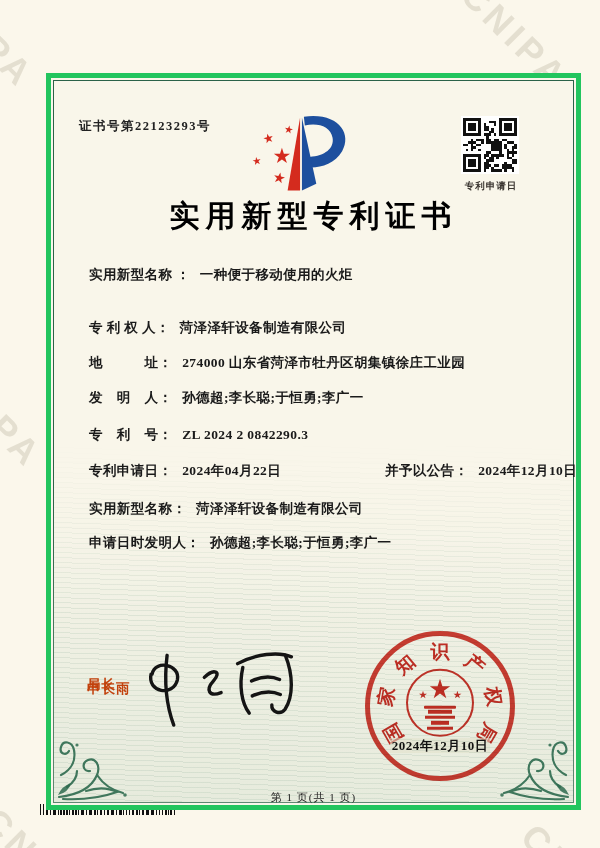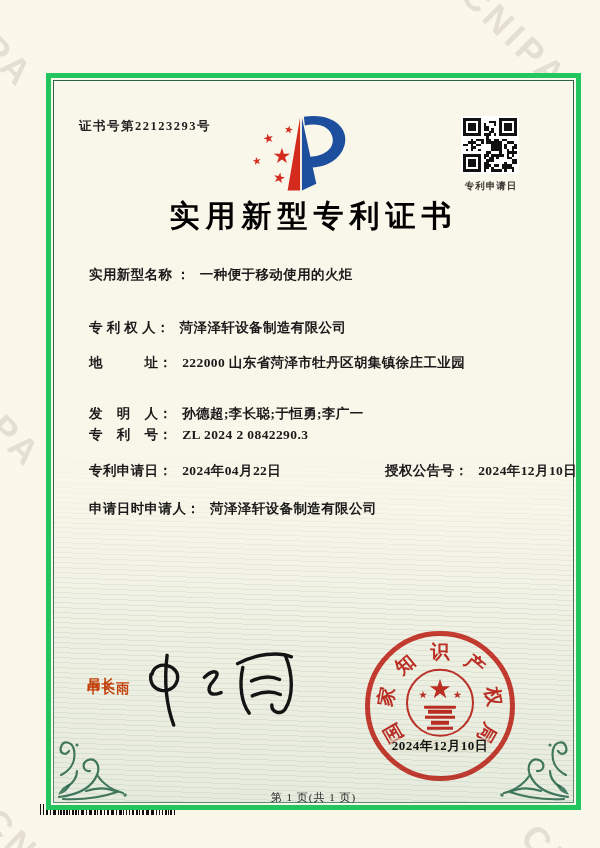--- a/index.html
+++ b/index.html
@@ -417,41 +417,45 @@
     <div class="row" style="top:241px;">
       <span class="lab">专 利 权 人：</span>
       <span class="val">菏泽泽轩设备制造有限公司</span>
     </div>
     <div class="row" style="top:188px;">
       <span class="lab">实用新型名称 ：</span>
       <span class="val">一种便于移动使用的火炬</span>
     </div>
     <div class="row" style="top:276px;">
       <span class="lab">地　　　址：</span>
-      <span class="val">222000 山东省菏泽市牡丹区胡集镇徐庄工业园</span>
-    </div>
-    <div class="row" style="top:327px;text-align:right;">
+      <span class="val">274000 山东省菏泽市牡丹区胡集镇徐庄工业园</span>
+    </div>
+    <div class="row" style="top:311px;text-align:right;">
       <span class="lab">发　明　人：</span>
       <span class="val">孙德超;李长聪;于恒勇;李广一</span>
     </div>
     <div class="row" style="top:348px;width:456px;">
       <span class="lab">专　利　号：</span>
       <span class="val">ZL 2024 2 0842290.3</span>
     </div>
     <div class="row" style="top:384px;width:456px;">
       <span class="lab">专利申请日：</span>
       <span class="val">2024年04月22日</span>
       <span class="col2">
-        <span class="lab">授权公告号：</span>
+        <span class="lab">并予以公告：</span>
         <span class="val">2024年12月10日</span>
       </span>
     </div>
     <div class="row" style="top:422px;">
-      <span class="lab">申请日时申请人：</span>
+      <span class="lab">实用新型名称：</span>
       <span class="val">菏泽泽轩设备制造有限公司</span>
+    </div>
+    <div class="row" style="top:456px;">
+      <span class="lab">申请日时发明人：</span>
+      <span class="val">孙德超;李长聪;于恒勇;李广一</span>
     </div>
 
 
     <div class="director" style="top:598px;">局长</div>
     <div class="director" style="top:602px;">申长雨</div>
 
     <svg class="sig" viewBox="0 0 185 100">
       <g stroke="#141414" fill="none" stroke-width="3.4" stroke-linecap="round" stroke-linejoin="round">
         <path d="M30,12 C26,35 26,60 33,82"></path>
         <path d="M13,30 C8,48 34,54 39,37 C43,22 18,15 14,30"></path>

